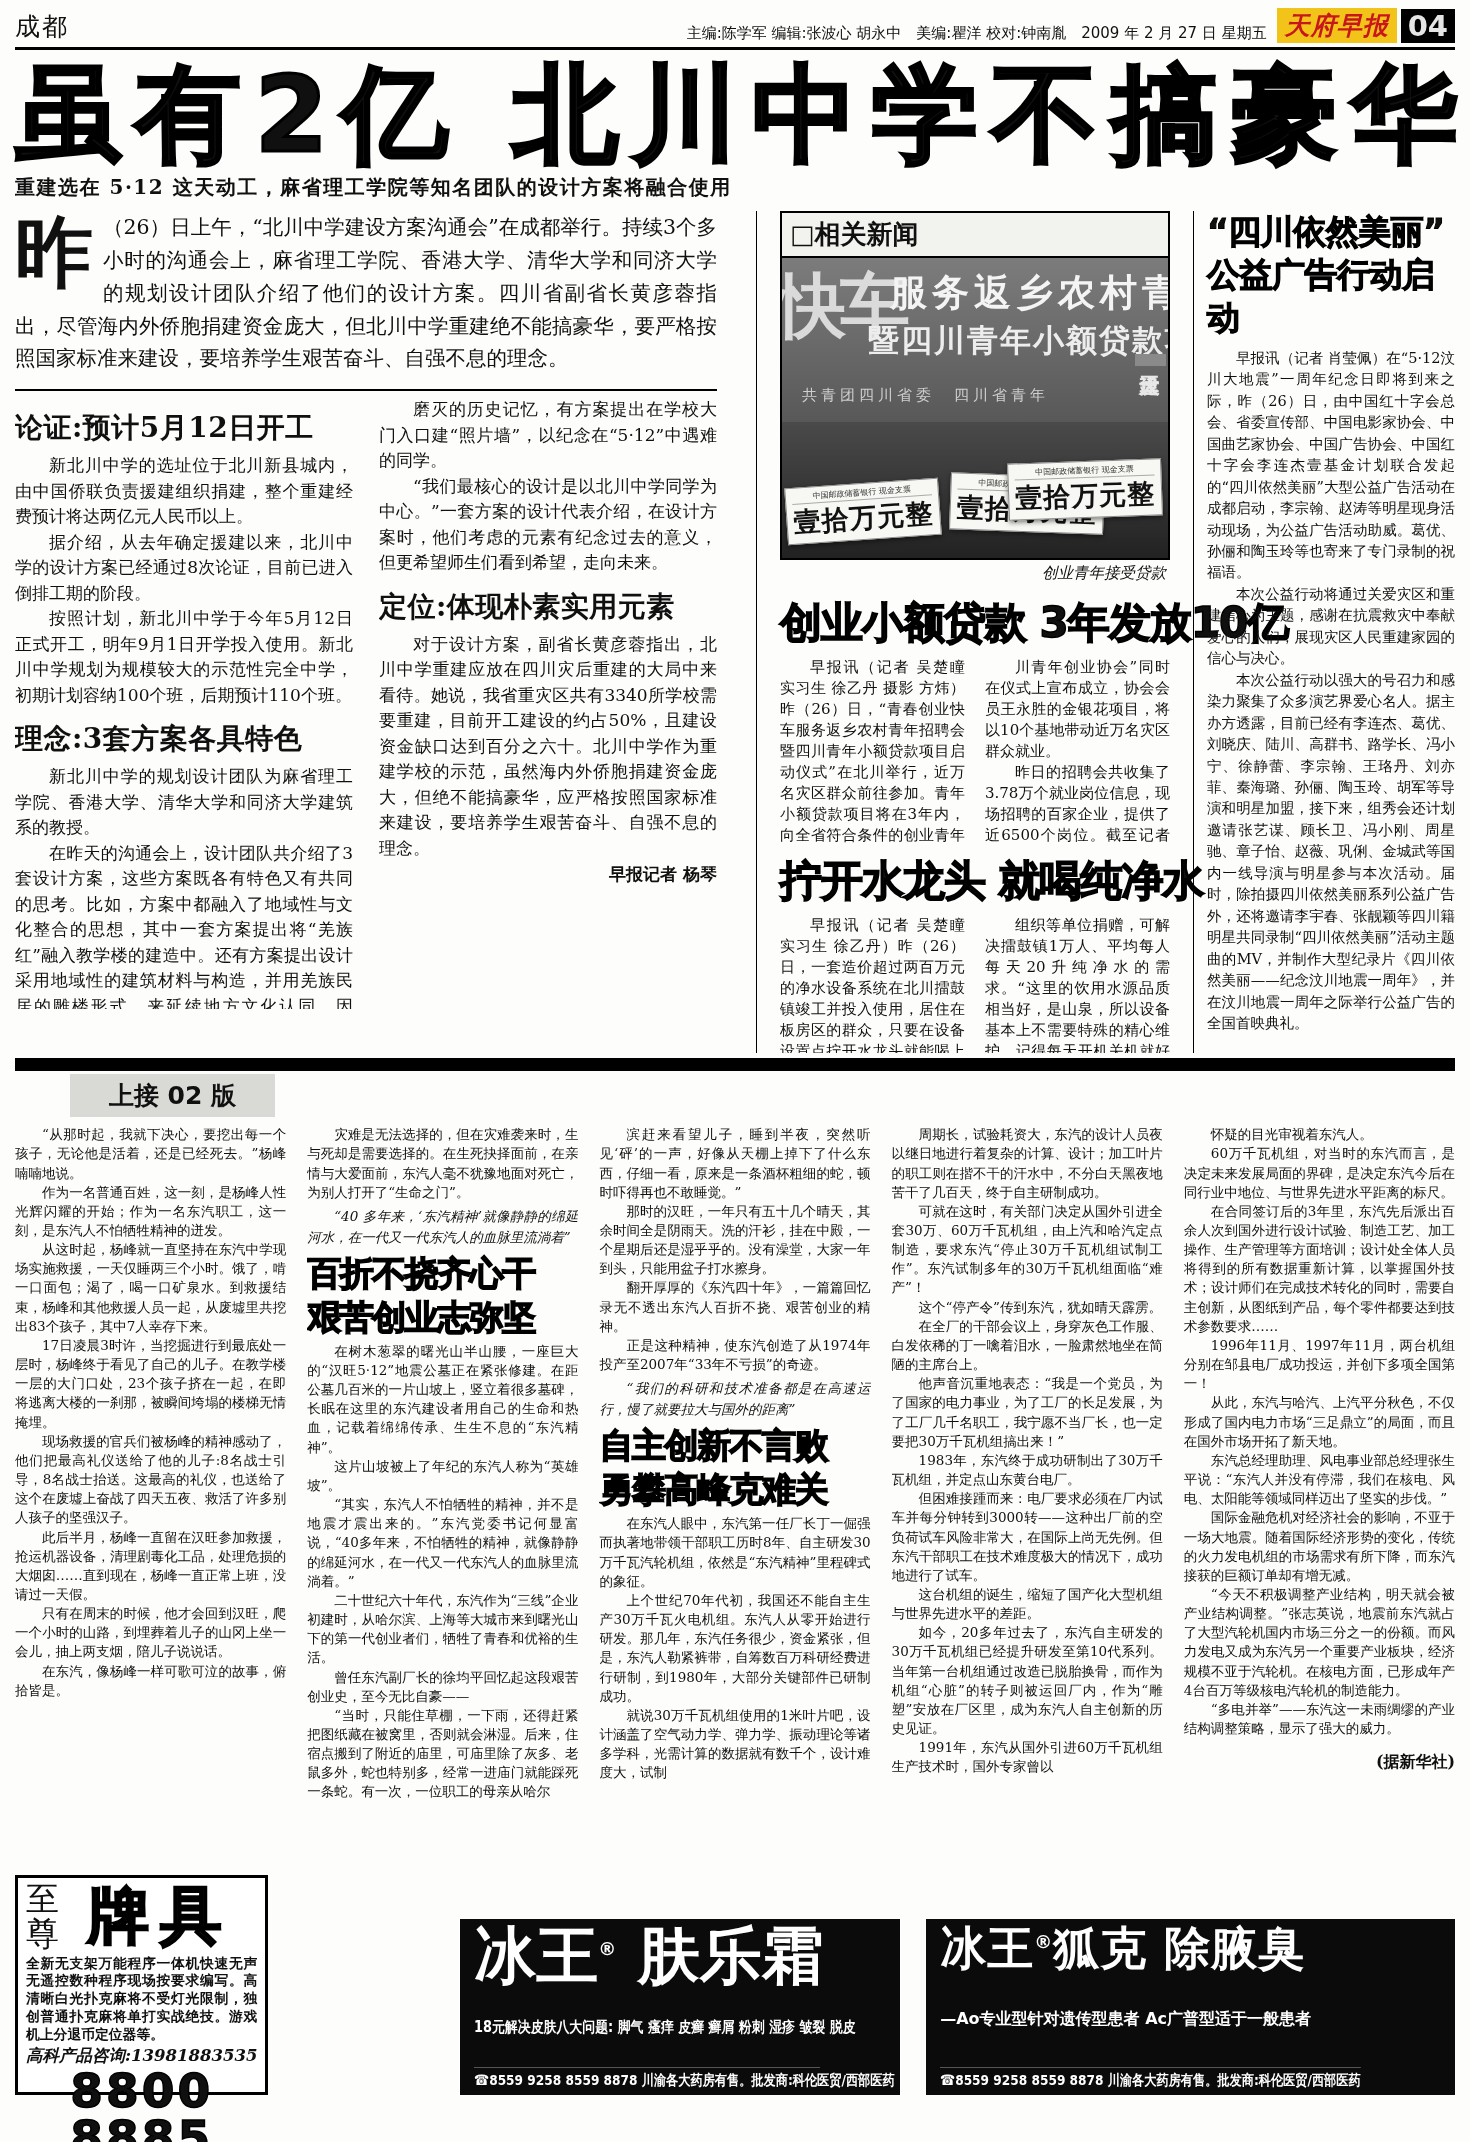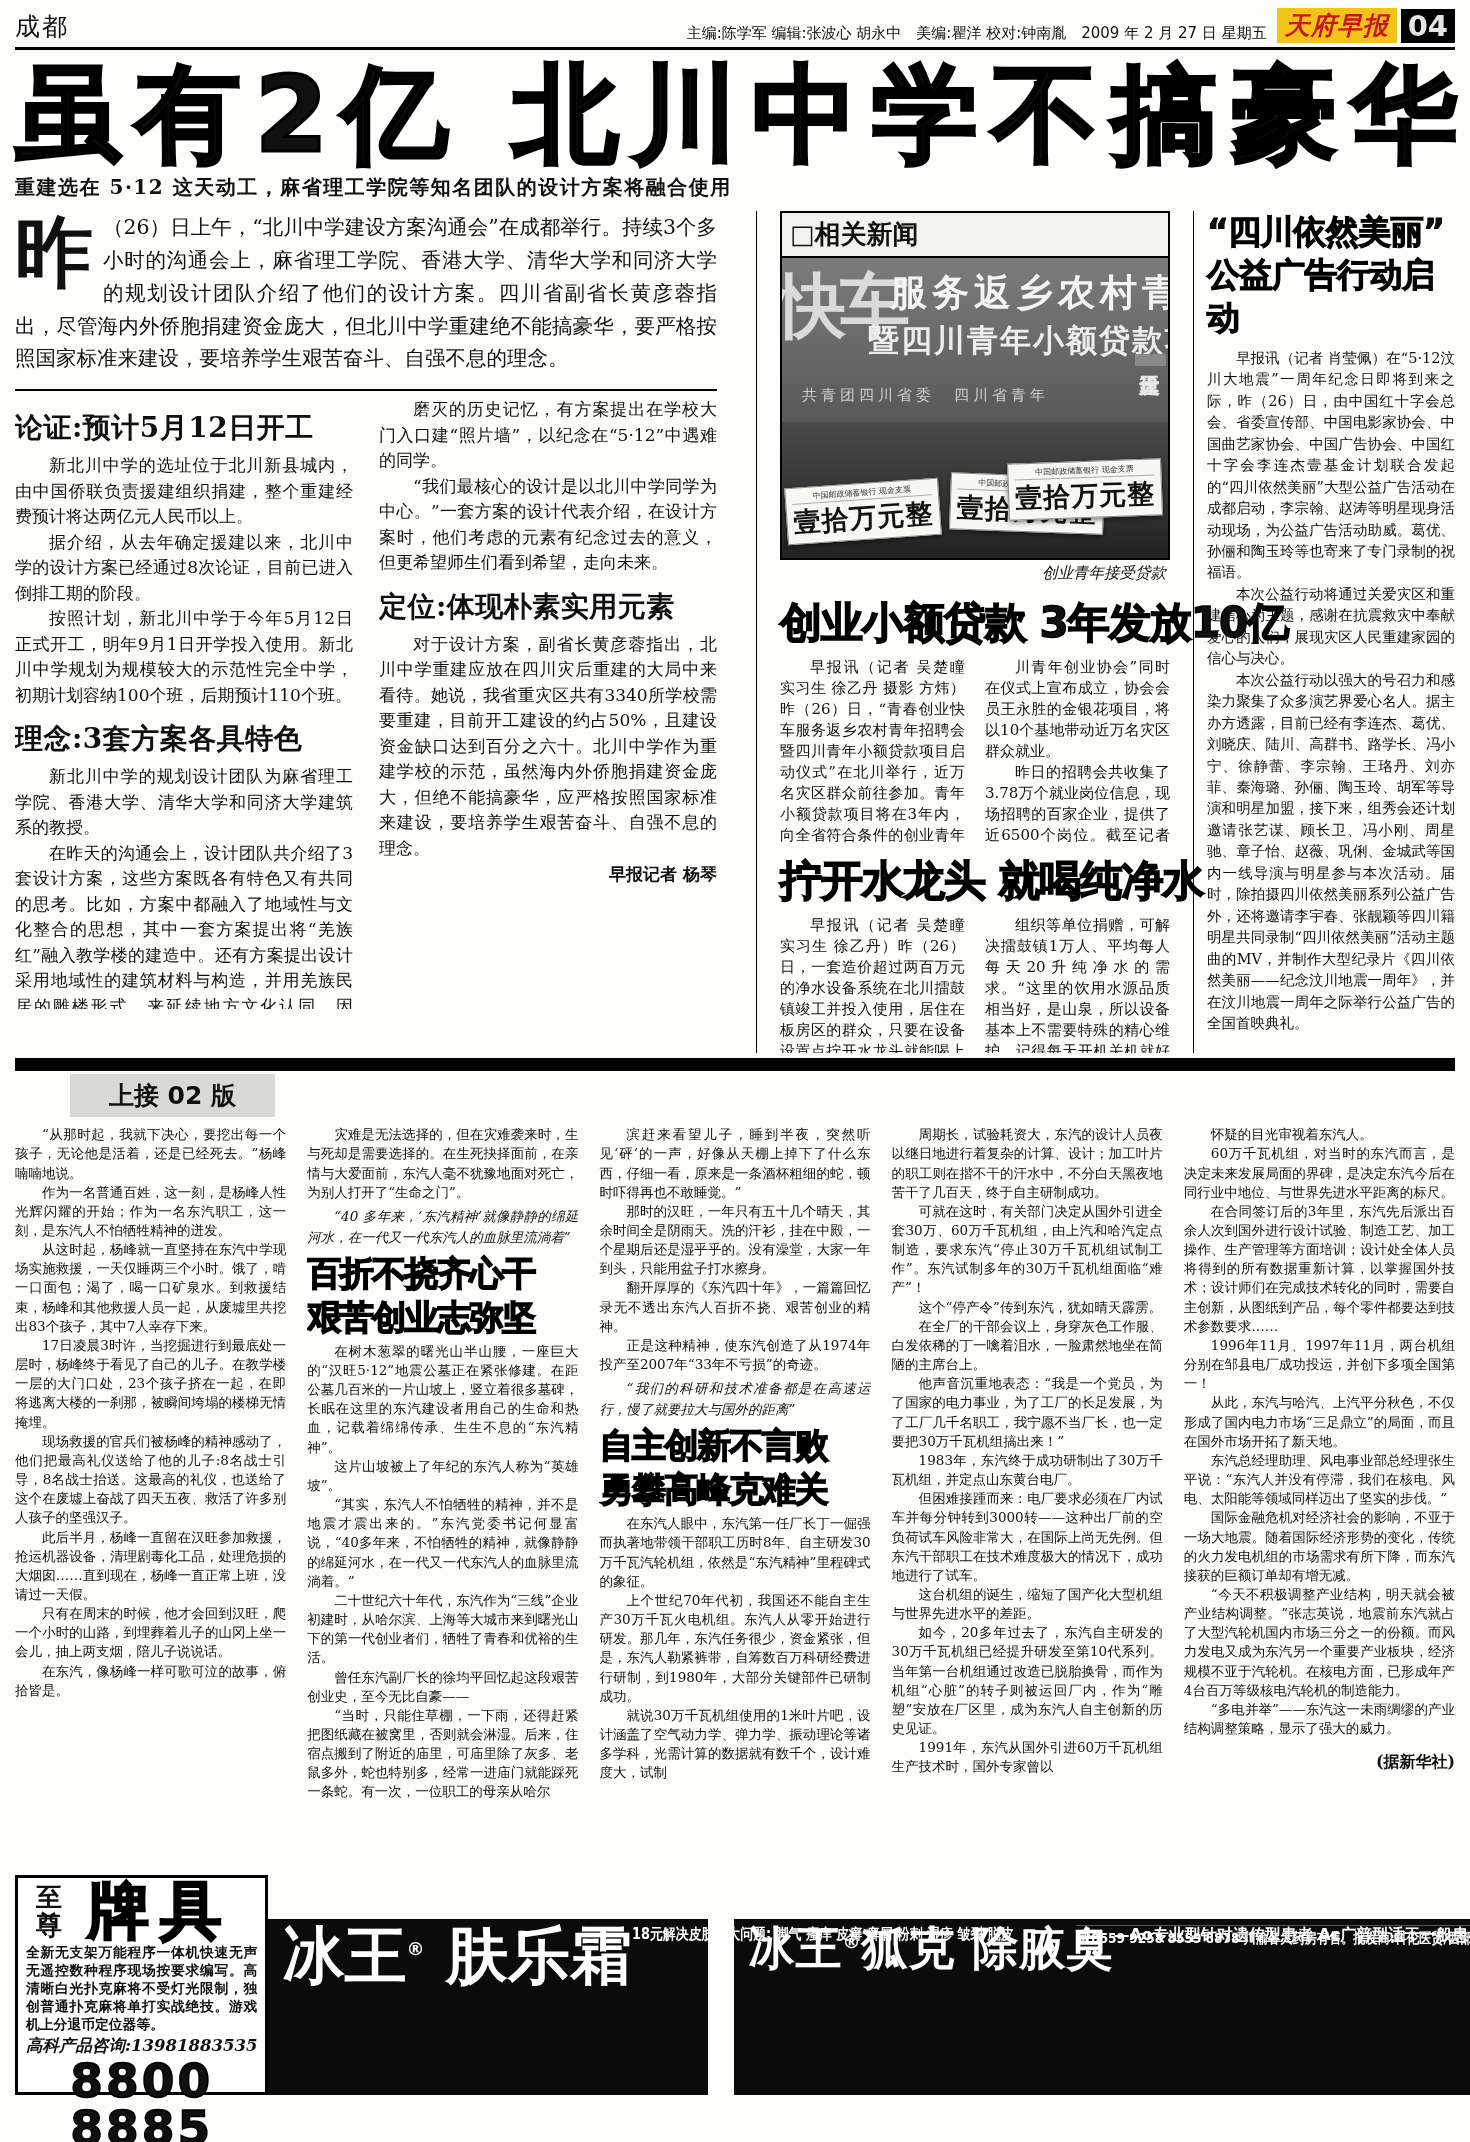--- a/index.html
+++ b/index.html
@@ -84,32 +84,32 @@
   .bottom-cols .para{font-size:13.5px;line-height:1.42;}
   .quote{font-style:italic;font-size:13.5px;line-height:1.55;margin:4px 0;text-indent:2em;text-align:justify;}
   .bottom-head{font-family:"DejaVu Sans",sans-serif;font-weight:900;font-size:34px;line-height:1.12;
                letter-spacing:-1.5px;margin:6px 0;white-space:nowrap;-webkit-text-stroke:1.5px #000;}
   .credit{text-align:right;font-weight:700;font-size:16px;margin-top:14px;}
 
   
   .ads-row{display:flex;margin-top:8px;height:220px;}
   .paiju{width:276px;border:3px solid #000;box-sizing:border-box;padding:4px 8px;background:#fff;}
   .paiju-top{display:flex;align-items:center;}
-  .paiju-zhi{width:36px;font-size:26px;font-weight:700;line-height:1.05;text-align:right;
+  .paiju-zhi{width:36px;font-size:33px;font-weight:400;line-height:1.05;text-align:left;
              font-family:"DejaVu Sans",sans-serif;}
   .paiju-title{flex:1;text-align:center;font-family:"DejaVu Sans",sans-serif;font-weight:900;
                font-size:62px;line-height:.95;letter-spacing:10px;-webkit-text-stroke:2px #000;}
   .paiju-body{font-family:"DejaVu Sans",sans-serif;font-weight:700;font-size:13.8px;line-height:1.3;
               text-align:justify;margin-top:3px;}
   .paiju-consult{font-weight:700;font-size:16.5px;white-space:nowrap;margin-top:1px;font-style:italic;}
   .paiju-phone{font-family:"DejaVu Sans",sans-serif;font-weight:900;font-size:47px;letter-spacing:3px;
                line-height:1;text-align:center;-webkit-text-stroke:1.5px #000;}
   .ads-spacer{width:300px;}
   .black-ad{background:#0b0b0b;color:#fff;align-self:flex-end;height:176px;box-sizing:border-box;
-            padding:6px 14px 5px;display:flex;flex-direction:row;justify-content:space-between;}
+            padding:6px 14px 5px;display:flex;flex-direction:column;justify-content:space-between;}
   .ad1{width:440px;margin-right:26px;} .ad2{flex:1;}
   .ad-title{font-family:"DejaVu Sans",sans-serif;font-weight:900;white-space:nowrap;line-height:1;}
   .ad1 .ad-title{font-size:62px;} .ad2 .ad-title{font-size:46px;letter-spacing:1px;}
   .ad-reg{font-size:18px;vertical-align:super;}
   .ad-line{font-family:"DejaVu Sans",sans-serif;font-weight:700;font-size:15px;white-space:nowrap;
            transform:scaleX(.86);transform-origin:left;}
   .ad2 .ad-line{font-size:16px;transform:none;}
   .ad-contact{font-family:"DejaVu Sans",sans-serif;font-weight:700;font-size:14.5px;white-space:nowrap;
               transform:scaleX(.84);transform-origin:left;border-top:1px solid #555;padding-top:3px;}
 </style>

